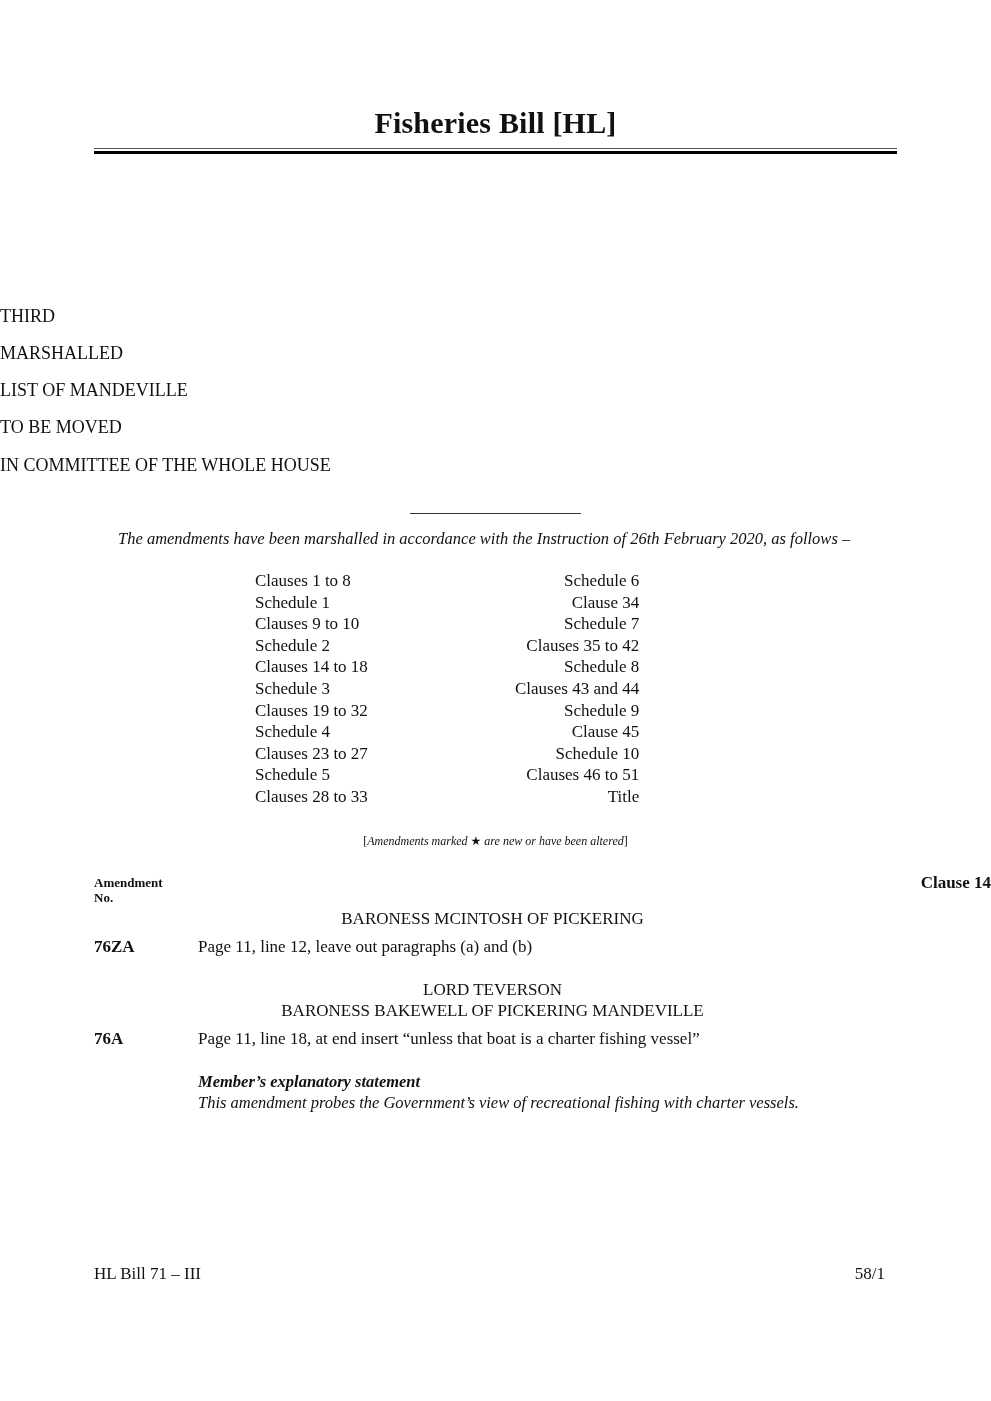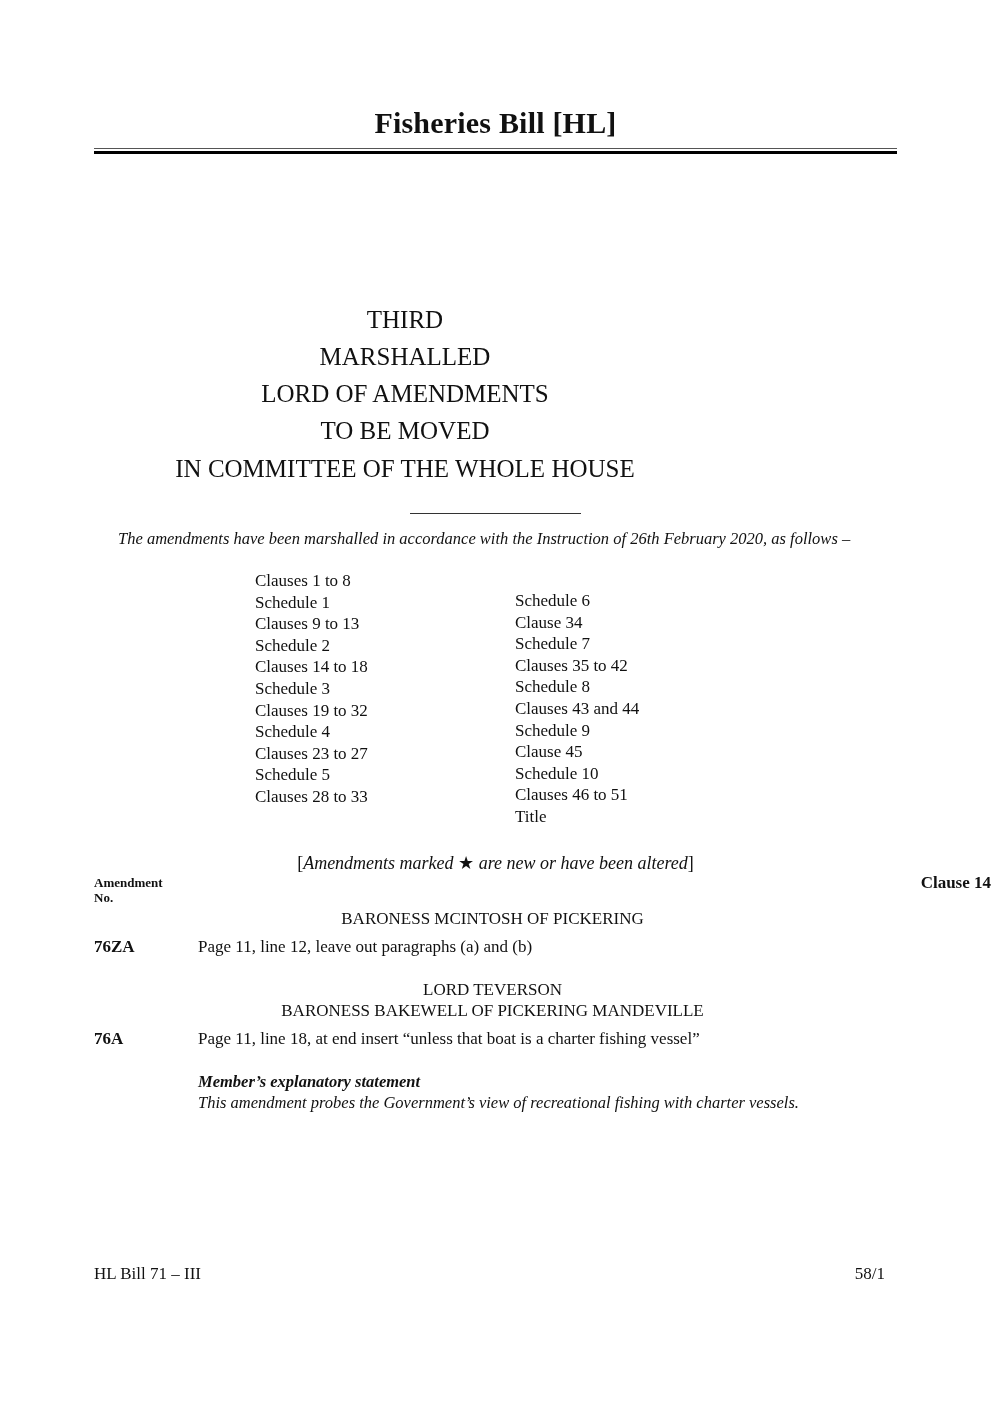--- a/index.html
+++ b/index.html
@@ -8,32 +8,32 @@
     font-family: "Liberation Serif", "DejaVu Serif", serif; color: #111;
   }
   .abs { position: absolute; }
   .title {
     left: 0; width: 991px; top: 106px; text-align: center;
     font-size: 30px; font-weight: bold; letter-spacing: 0.2px;
   }
   .rule-thin { left: 94px; width: 803px; top: 148px; height: 1px; background: #555; }
   .rule-thick { left: 94px; width: 803px; top: 151px; height: 3px; background: #000; }
   .heading-line {
-    left: 0; width: 810px; text-align: center; font-size: 25px;
+    left: 0; width: 810px; font-size: 18px;
   }
   .short-rule { left: 410px; width: 171px; top: 513px; height: 1px; background: #333; }
   .intro {
     left: 94px; width: 803px; top: 528px; font-size: 16.5px; font-style: italic;
     line-height: 21px; text-align: justify;
   }
   .intro .indent { display: inline-block; width: 24px; }
   .list-col { font-size: 17px; line-height: 21.6px; }
   .list-col div { white-space: nowrap; margin-left: 20px; }
   .legend {
-    left: 0; width: 991px; top: 852px; text-align: center; font-size: 18px;
+    left: 0; width: 991px; top: 834px; text-align: center; font-size: 12px;
   }
   .legend i { font-style: italic; }
   .amend-no-hdr {
     left: 94px; top: 875px; font-size: 13px; font-weight: bold; line-height: 15px;
   }
   .clause-hdr {
     left: 0; width: 991px; top: 873px; text-align: right; font-size: 17px; font-weight: bold;
   }
   .sponsor { left: 0; width: 985px; text-align: center; font-size: 17px; line-height: 22px; }
   .amend-num { left: 94px; font-size: 17px; font-weight: bold; text-align: right; }
@@ -45,43 +45,43 @@
 </style>
 </head>
 <body>
 
 <div class="abs title">Fisheries Bill [HL]</div>
 <div class="abs rule-thin"></div>
 <div class="abs rule-thick"></div>
 
 <div class="abs heading-line" style="top:306px">THIRD</div>
 <div class="abs heading-line" style="top:343px">MARSHALLED</div>
-<div class="abs heading-line" style="top:380px">LORD OF AMENDMENTS</div>
+<div class="abs heading-line" style="top:380px">LIST OF MANDEVILLE</div>
 <div class="abs heading-line" style="top:417px">TO BE MOVED</div>
 <div class="abs heading-line" style="top:455px">IN COMMITTEE OF THE WHOLE HOUSE</div>
 
 <div class="abs short-rule"></div>
 
 <div class="abs intro"><span class="indent"></span><span>The amendments have been marshalled in accordance with the Instruction of 26th February 2020, as follows –</span></div>
 
 <div class="abs list-col" style="left:235px; top:570px;">
   <div>Clauses 1 to 8</div>
   <div>Schedule 1</div>
-  <div>Clauses 9 to 13</div>
+  <div>Clauses 9 to 10</div>
   <div>Schedule 2</div>
   <div>Clauses 14 to 18</div>
   <div>Schedule 3</div>
   <div>Clauses 19 to 32</div>
   <div>Schedule 4</div>
   <div>Clauses 23 to 27</div>
   <div>Schedule 5</div>
   <div>Clauses 28 to 33</div>
 </div>
 
-<div class="abs list-col" style="left:495px; top:590px;">
+<div class="abs list-col" style="left:495px; top:570px;text-align:right;">
   <div>Schedule 6</div>
   <div>Clause 34</div>
   <div>Schedule 7</div>
   <div>Clauses 35 to 42</div>
   <div>Schedule 8</div>
   <div>Clauses 43 and 44</div>
   <div>Schedule 9</div>
   <div>Clause 45</div>
   <div>Schedule 10</div>
   <div>Clauses 46 to 51</div>

